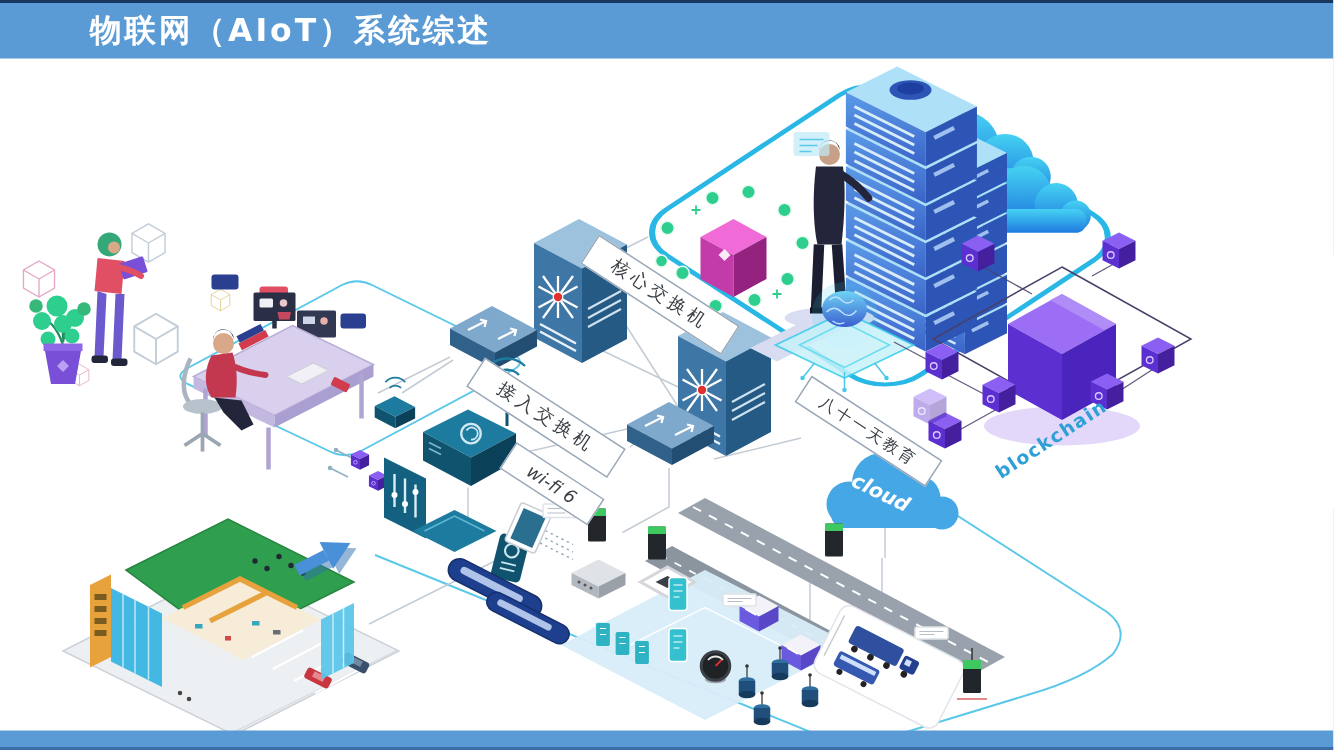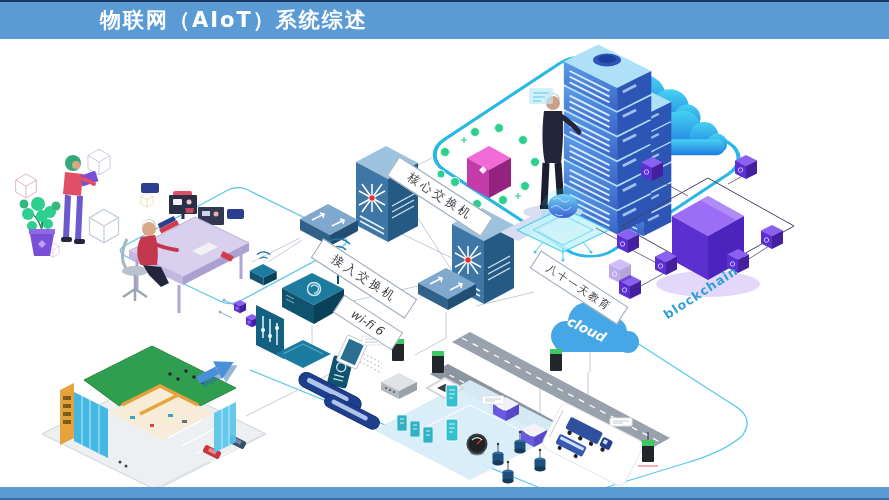--- a/index.html
+++ b/index.html
@@ -1,19 +1,19 @@
 <!DOCTYPE html>
 <html><head>
 <meta charset="utf-8">
 <style>
   html,body{margin:0;padding:0;background:#e8e8e8;}
   .slide{position:relative;width:889px;height:500px;background:#fff;overflow:hidden;
          font-family:"DejaVu Sans","Liberation Sans",sans-serif;}
   .top-line{position:absolute;top:0;left:0;right:0;height:2px;background:#17375e;}
-  .title-bar{position:absolute;top:2px;left:0;right:0;height:37px;background:#5b9bd5;padding-left:40px;}
+  .title-bar{position:absolute;top:2px;left:0;right:0;height:37px;background:#5b9bd5;}
   .title-bar .title{display:inline-block;margin-left:60px;line-height:37px;color:#fff;
          font-size:21px;font-weight:bold;letter-spacing:2px;}
   .footer-bar{position:absolute;left:0;right:0;bottom:0;height:11px;background:#5b9bd5;
          border-bottom:2px solid #3a6ea5;}
   .canvas{position:absolute;inset:0;}
   svg.scene{position:absolute;left:0;top:0;}
   .lbl{position:absolute;display:flex;align-items:center;justify-content:center;
        white-space:nowrap;color:#3a3f45;z-index:5;}
   .lbl.box{background:#fff;border:1px solid #9aa8b8;}
   .lbl-core{left:384px;top:185px;width:110px;height:21px;font-size:12px;letter-spacing:3px;transform:rotate(33deg);}

